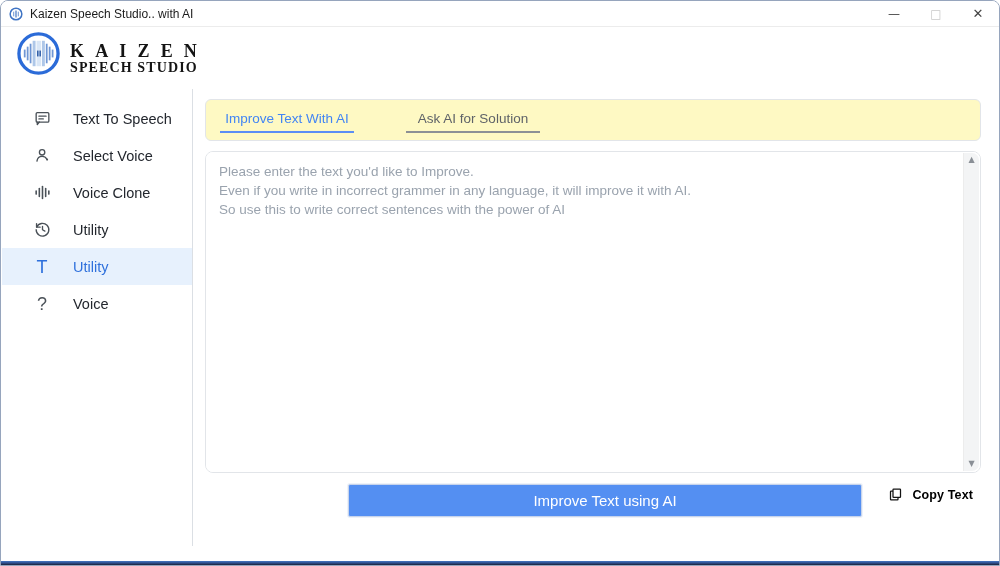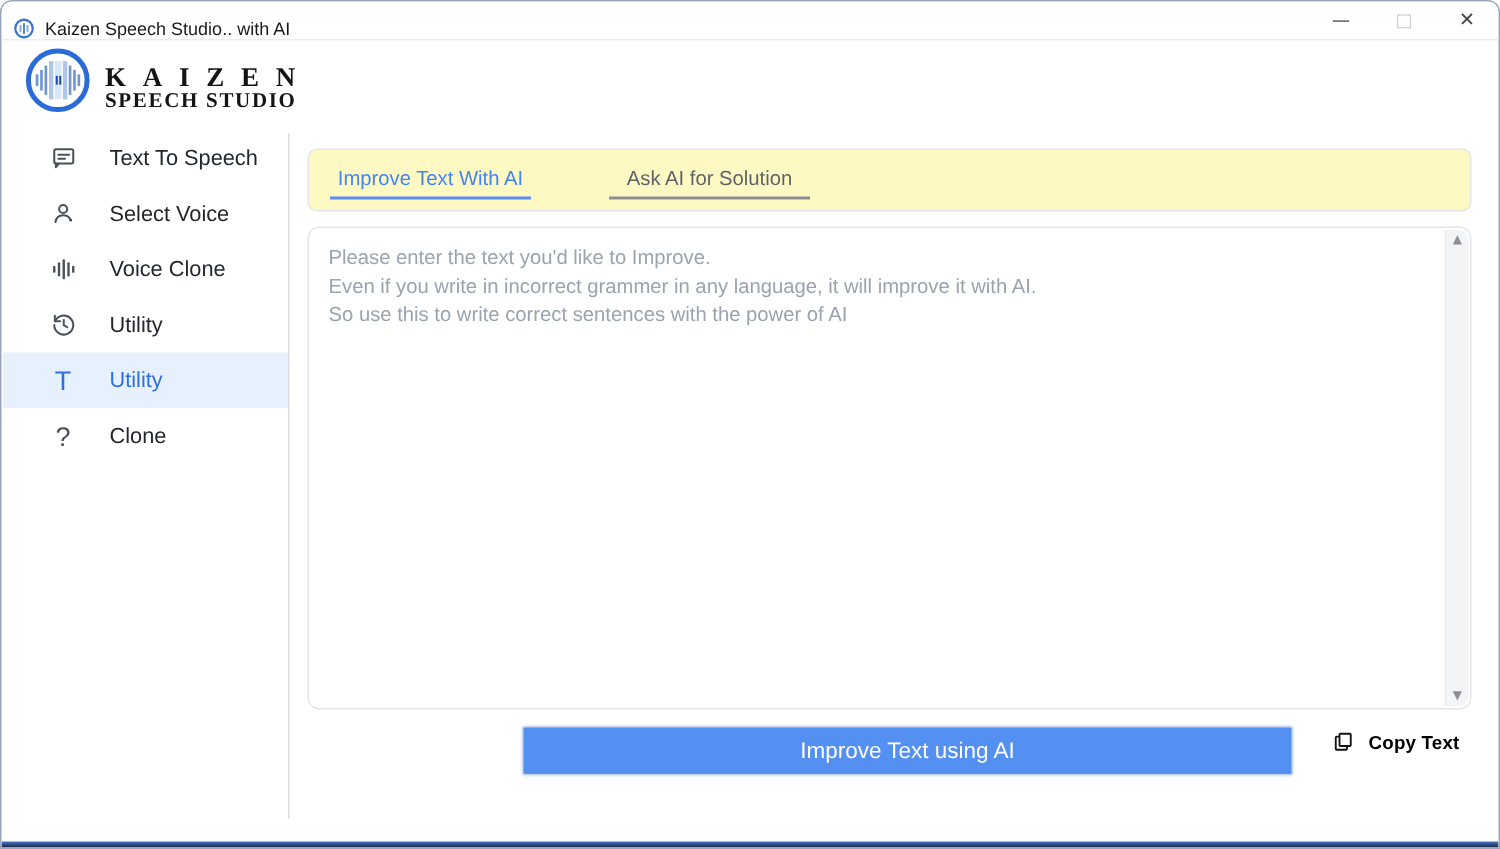--- a/index.html
+++ b/index.html
@@ -13,21 +13,21 @@
     position: relative;
     width: 1000px; height: 566px;
     background: #fff;
     border: 1px solid #96a5bd;
     border-radius: 8px 8px 0 0;
     overflow: hidden;
   }
   
   .titlebar {
     position: absolute; top: 0; left: 0; right: 0; height: 26px;
-    display: flex; align-items: flex-end;
+    display: flex; align-items: center;
     border-bottom: 1px solid #ececec;
     background: #fff;
     padding-left: 8px;
   }
   .titlebar .app-icon { width: 14px; height: 14px; margin-right: 7px; flex: 0 0 auto; }
   .titlebar .title { font-size: 12px; color: #1b1b1b; }
   .win-controls { margin-left: auto; display: flex; height: 26px; }
   .win-btn {
     width: 42px; height: 26px; display: flex; align-items: center; justify-content: center;
     font-size: 12px; color: #444; background: transparent; border: none; cursor: default;
@@ -38,21 +38,21 @@
   
   .brand {
     position: absolute; top: 30px; left: 15px;
     display: flex; align-items: flex-end;
   }
   .brand-logo { width: 45px; height: 45px; }
   .brand-text { margin-left: 9px; font-family: "Liberation Serif", serif; color: #141414; }
   .brand-line1 { font-size: 18px; font-weight: bold; letter-spacing: 0.62em; line-height: 1.05; }
   .brand-line2 { font-size: 14px; font-weight: bold; letter-spacing: 0.08em; line-height: 1.05; }
   
-  .sidebar { position: absolute; top: 86px; left: 1px; width: 190px; }
+  .sidebar { position: absolute; top: 99px; left: 1px; width: 190px; }
   .side-item {
     height: 37px; display: flex; align-items: center;
     padding-left: 30px; cursor: default;
     color: #23272e; font-size: 14.5px;
   }
   .side-item .icon {
     width: 20px; height: 20px; display: flex; align-items: center; justify-content: center;
     color: #4a5158; flex: 0 0 auto;
   }
   .side-item .label { margin-left: 21px; }
@@ -209,21 +209,21 @@
         </svg>
       </span>
       <span class="label">Utility</span>
     </div>
     <div class="side-item active">
       <span class="icon glyph-icon">T</span>
       <span class="label">Utility</span>
     </div>
     <div class="side-item">
       <span class="icon glyph-icon">?</span>
-      <span class="label">Clone</span>
+      <span class="label">Voice</span>
     </div>
   </nav>
 
   <div class="divider"></div>
 
   <div class="main">
 
     <div class="tabbar">
       <div class="tab active">Improve Text With AI</div>
       <div class="tab">Ask AI for Solution</div>

